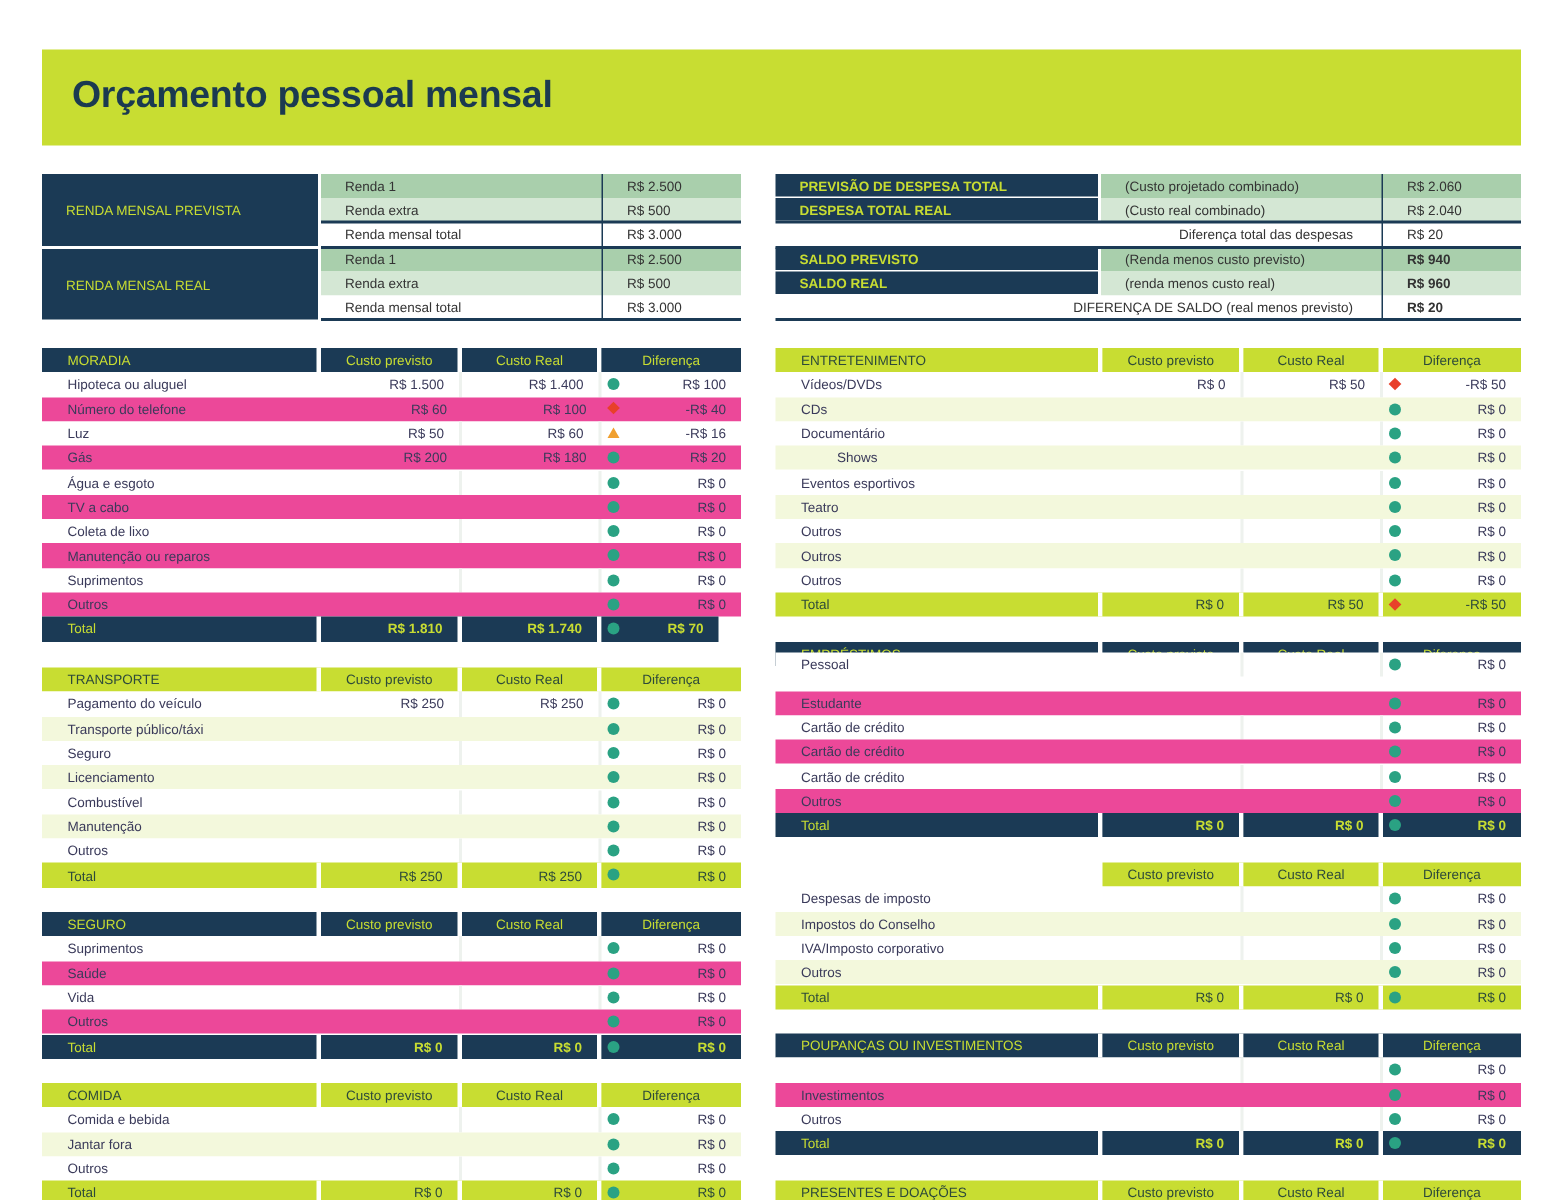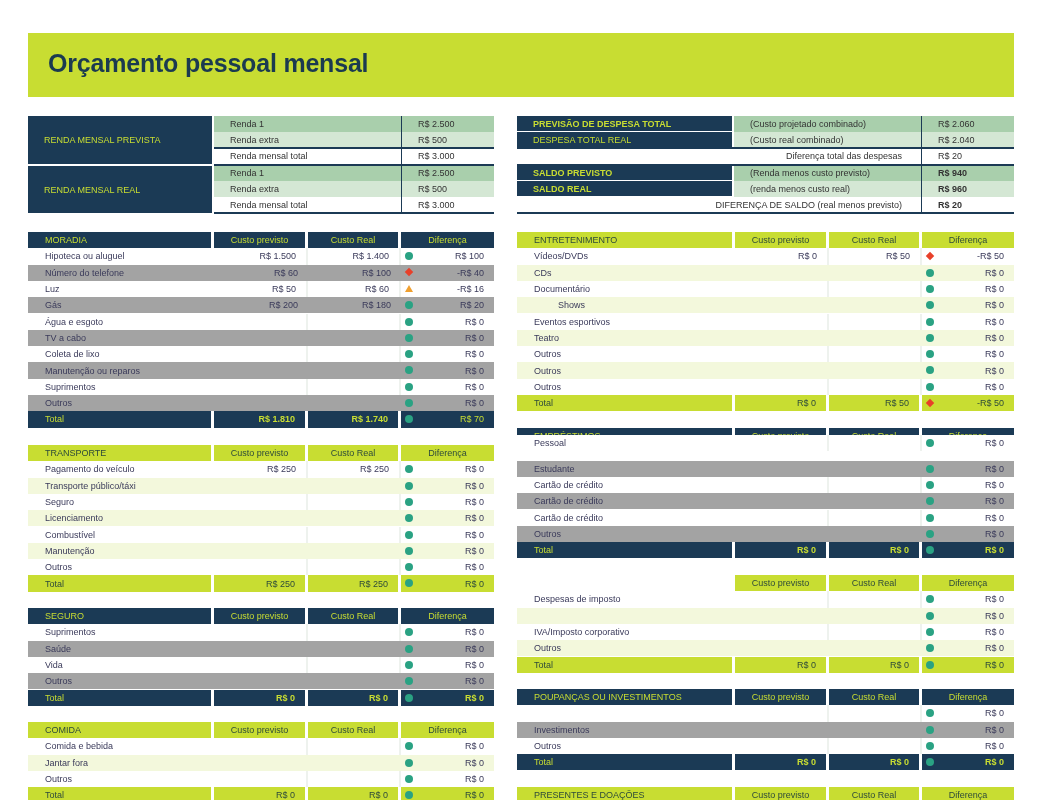--- a/index.html
+++ b/index.html
@@ -17,21 +17,21 @@
   .val{position:absolute;font-size:9px;color:#333;}
   .tbl{position:absolute;font-size:9px;}
   .tbl .row{position:absolute;left:0;right:0;height:16.3px;}
   .tbl .cell{position:absolute;top:0;height:100%;display:flex;align-items:center;box-sizing:border-box;}
   .tbl .c0{padding-left:17px;}
   .tbl .cr{justify-content:flex-end;padding-right:10px;}
   .tbl .cc{justify-content:center;}
   .hd-navy{background:#1b3a55;color:#c8dd32;}
   .hd-lime{background:#c8dd32;color:#2d4a3a;}
   .navy .r-odd{background:#ffffff;}
-  .navy .r-even{background:#a3a3a3;}
+  .navy .r-even{background:#ec4899;}
   .lime .r-odd{background:#ffffff;}
   .lime .r-even{background:#f3f8dc;}
   .dot{position:absolute;left:4px;top:4px;width:8px;height:8px;border-radius:50%;background:#2aa283;}
   .diamond{position:absolute;left:5px;top:4.5px;width:6px;height:6px;background:#e8402a;transform:rotate(45deg);}
   .tri{position:absolute;left:4px;top:4px;width:0;height:0;border-left:4px solid transparent;border-right:4px solid transparent;border-bottom:7px solid #f0a030;}
   .hd-cell{border-right:3px solid #ffffff;}
   .total-cell{border-right:3px solid #ffffff;}
   .txt-dark{color:#3a3a5a;}
 </style>
 </head>
@@ -72,21 +72,21 @@
   <div class="val" style="left:418px;top:200px;">R$ 3.000</div>
 
   <div class="sepline" style="left:214px;top:147px;width:280px;"></div>
   <div class="sepline" style="left:214px;top:164px;width:280px;"></div>
   <div class="sepline" style="left:214px;top:212px;width:280px;"></div>
   <div class="vline" style="left:401px;top:116px;height:97px;"></div>
 </div>
 
 <div>
   <div class="sum-label" style="left:517px;top:116px;width:215px;height:15px;padding-left:16px;box-sizing:border-box;font-weight:bold;">PREVISÃO DE DESPESA TOTAL</div>
-  <div class="sum-label" style="left:517px;top:132px;width:215px;height:15px;padding-left:16px;box-sizing:border-box;font-weight:normal;">DESPESA TOTAL REAL</div>
+  <div class="sum-label" style="left:517px;top:132px;width:215px;height:15px;padding-left:16px;box-sizing:border-box;font-weight:bold;">DESPESA TOTAL REAL</div>
   <div class="sum-label" style="left:517px;top:165px;width:215px;height:15px;padding-left:16px;box-sizing:border-box;font-weight:bold;">SALDO PREVISTO</div>
   <div class="sum-label" style="left:517px;top:181px;width:215px;height:15px;padding-left:16px;box-sizing:border-box;font-weight:bold;">SALDO REAL</div>
 
   <div class="sum-row g1" style="left:734px;top:116px;width:280px;">
       <span class="t">(Custo projetado combinado)</span>
     </div>
   <div class="sum-row g2" style="left:734px;top:132px;width:280px;">
       <span class="t">(Custo real combinado)</span>
     </div>
   <div class="sum-row g3" style="left:517px;top:148px;width:497px;justify-content:flex-end;">
@@ -210,21 +210,21 @@
         <div class="cell cr" style="left: 280px; width: 93px;"></div>
         <div class="cell cr" style="left: 373px; width: 93px;">
           <span class="dot"></span>
           <span>R$ 0</span>
         </div>
       </div>
       <div class="row" style="top: 179.3px;">
         <div class="cell c0 total-cell hd-navy" style="left: 0px; width: 186px;">Total</div>
         <div class="cell cr total-cell hd-navy" style="left: 186px; width: 94px; font-weight: bold;">R$ 1.810</div>
         <div class="cell cr total-cell hd-navy" style="left: 280px; width: 93px; font-weight: bold;">R$ 1.740</div>
-        <div class="cell cr hd-navy" style="left: 373px; width: 93px; font-weight: normal;">
+        <div class="cell cr hd-navy" style="left: 373px; width: 78px; font-weight: bold;">
           <span class="dot"></span>
           <span>R$ 70</span>
         </div>
       </div>
     </div>
     <div class="tbl lime" style="left: 28px; top: 445px; width: 466px;">
       <div class="row" style="top: 0px;">
         <div class="cell c0 hd-cell hd-lime" style="left: 0px; width: 186px;">TRANSPORTE</div>
         <div class="cell cc hd-cell hd-lime" style="left: 186px; width: 94px;">Custo previsto</div>
         <div class="cell cc hd-cell hd-lime" style="left: 280px; width: 93px;">Custo Real</div>
@@ -578,20 +578,21 @@
       <div class="row r-odd" style="top: 16.3px;">
         <div class="cell c0 txt-dark" style="left: 0px; width: 218px;">Despesas de imposto</div>
         <div class="cell cr" style="left: 218px; width: 94px; border-right: 2px solid rgb(238, 242, 238);"></div>
         <div class="cell cr" style="left: 312px; width: 93px; border-right: 2px solid rgb(238, 242, 238);"></div>
         <div class="cell cr" style="left: 405px; width: 92px;">
           <span class="dot"></span>
           <span>R$ 0</span>
         </div>
       </div>
       <div class="row r-even" style="top: 32.6px;">
+        <div class="cell c0 txt-dark" style="left: 0px; width: 218px;">Impostos do Conselho</div>
         <div class="cell cr" style="left: 218px; width: 94px;"></div>
         <div class="cell cr" style="left: 312px; width: 93px;"></div>
         <div class="cell cr" style="left: 405px; width: 92px;">
           <span class="dot"></span>
           <span>R$ 0</span>
         </div>
       </div>
       <div class="row r-odd" style="top: 48.9px;">
         <div class="cell c0 txt-dark" style="left: 0px; width: 218px;">IVA/Imposto corporativo</div>
         <div class="cell cr" style="left: 218px; width: 94px; border-right: 2px solid rgb(238, 242, 238);"></div>

